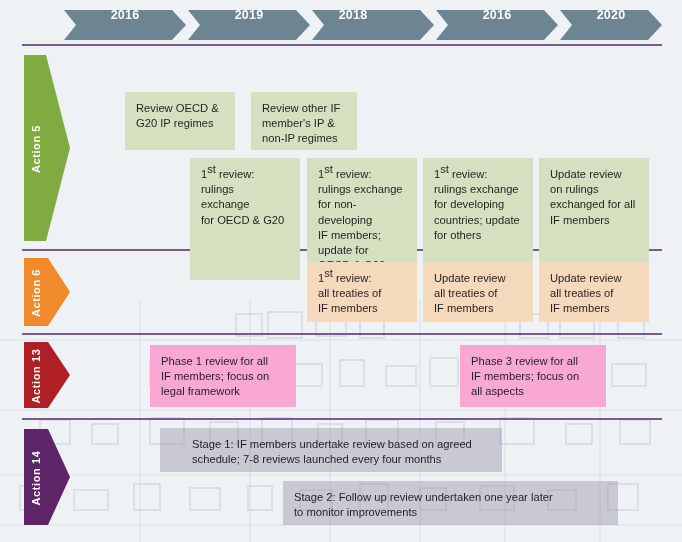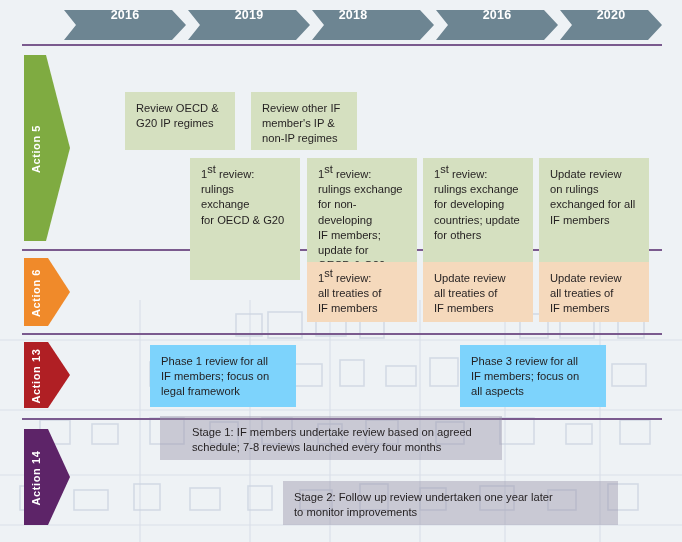--- a/index.html
+++ b/index.html
@@ -85,21 +85,21 @@
     position: absolute;
     box-sizing: border-box;
     font-size: 11.2px;
     line-height: 15.2px;
     color: #231f20;
     padding: 9px 10px 6px 11px;
     white-space: pre-line;
   }
   .box.green  { background: #d5e0c0; margin-top: 40px; }
   .box.peach  { background: #f5d9bc; }
-  .box.pink   { background: #7dd3fc; }
+  .box.pink   { background: #f9a8d4; }
   .box.lav    { background: rgba(150,145,168,0.42); }
   .box sup { font-size: 11px; vertical-align: 5px; line-height: 0; }
 </style>
 </head>
 <body>
 
 <div id="root">
 
   <svg class="watermark" viewBox="0 0 682 242" preserveAspectRatio="none" aria-hidden="true">
     <defs>
@@ -245,18 +245,18 @@
 IF members; focus on
 all aspects</div>
 
   <div class="action-tag" style="left:24px; top:429px; width:46px; height:96px;">
     <svg width="46" height="96" viewBox="0 0 46 96" preserveAspectRatio="none">
       <polygon points="0,0 24,0 46,48 24,96 0,96" fill="#5d2468"></polygon>
     </svg>
     <div class="tag-text" style="top:43px; left:-23px; width:70px; transform:rotate(-90deg);">Action 14</div>
   </div>
 
-  <div class="box lav" style="left:160px; top:416px; width:342px; height:44px;padding-left:32px;">Stage 1: IF members undertake review based on agreed
+  <div class="box lav" style="left:160px; top:428px; width:342px; height:44px;padding-left:32px;">Stage 1: IF members undertake review based on agreed
 schedule; 7-8 reviews launched every four months</div>
   <div class="box lav" style="left:283px; top:481px; width:335px; height:44px;">Stage 2: Follow up review undertaken one year later
 to monitor improvements</div>
 
 </div>
 
 </body></html>

